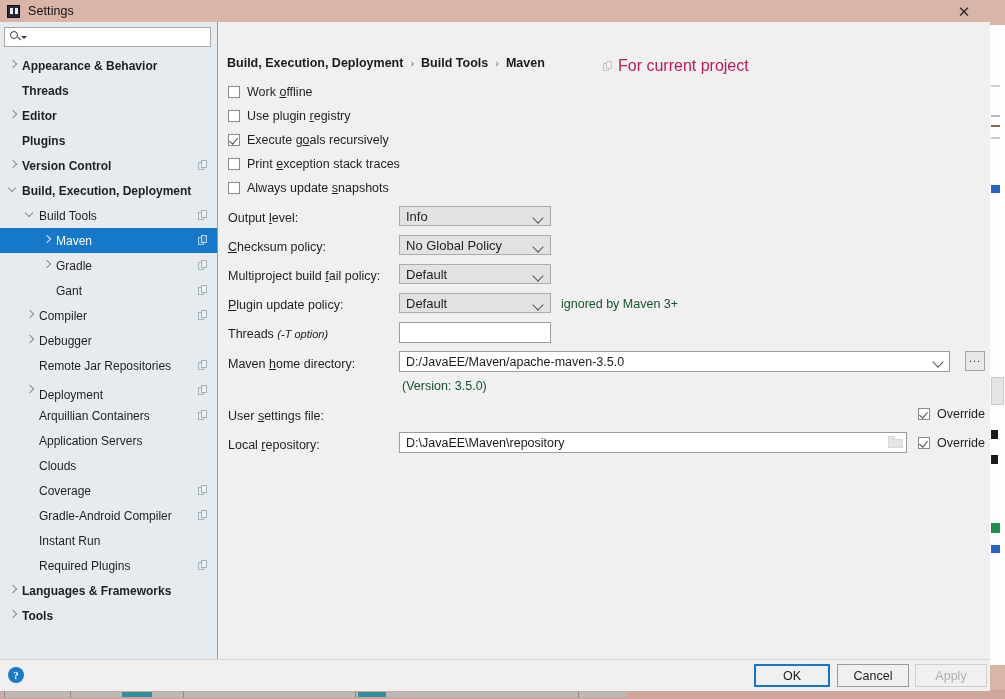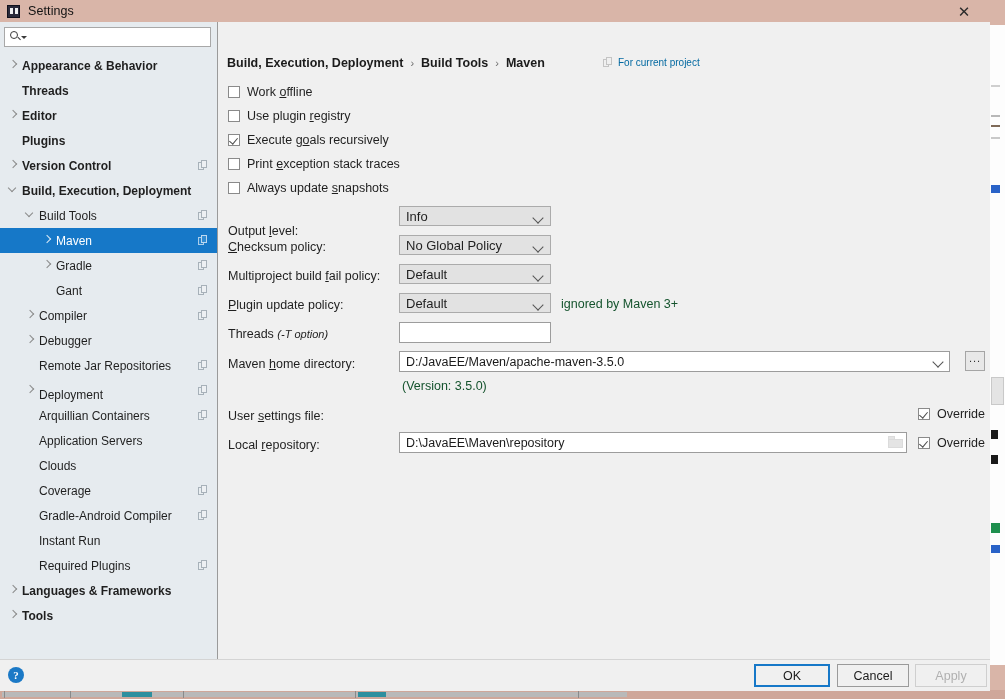--- a/index.html
+++ b/index.html
@@ -57,21 +57,21 @@
   .cpicon::after{content:"";position:absolute;left:3px;top:0;width:6px;height:8px;border:1px solid #5d6b78;box-sizing:border-box;background:#f6f8fa;}
   .node.sel .cpicon{opacity:.8;}
   .node.sel .cpicon::before{border-color:#cfe3f3;background:#2a86cf;}
   .node.sel .cpicon::after{border-color:#e6f1fa;background:#3a90d4;}
 
   
   .main{flex:1;background:#f0f0f0;position:relative;}
   .breadcrumb{position:absolute;left:9px;top:34px;display:flex;align-items:center;font-size:12.5px;}
   .breadcrumb .crumb{font-weight:bold;color:#1b1b1b;}
   .breadcrumb .sep{margin:0 7px;color:#6e6e6e;font-size:11px;}
-  .fcp{position:absolute;left:385px;top:35px;display:flex;align-items:center;color:#0369a1;font-size:10px;}
+  .fcp{position:absolute;left:385px;top:35px;display:flex;align-items:center;color:#be185d;font-size:16px;}
   .fcp .fcpicon{position:relative;width:10px;height:11px;margin-right:5px;opacity:.6;}
   .fcp .fcpicon::before{content:"";position:absolute;left:0;top:2px;width:6px;height:8px;border:1px solid #a7a7a7;box-sizing:border-box;}
   .fcp .fcpicon::after{content:"";position:absolute;left:3px;top:0;width:6px;height:8px;border:1px solid #a7a7a7;box-sizing:border-box;background:#f0f0f0;}
 
   .cb-row{position:absolute;left:10px;display:flex;align-items:center;height:16px;}
   .cbx{width:12px;height:12px;border:1px solid #8a8a8a;background:#fff;box-sizing:border-box;position:relative;margin-right:7px;flex:none;}
   .cbx.on::after{content:"";position:absolute;left:2px;top:1px;width:4px;height:7px;border-right:1.6px solid #4a4a4a;border-bottom:1.6px solid #4a4a4a;transform:rotate(40deg);}
   .cb-row .t{font-size:12.5px;white-space:nowrap;}
   .u{text-decoration:underline;}
 
@@ -277,21 +277,21 @@
             <div class="cb-row" style="top: 134px;">
               <span class="cbx"></span>
               <span class="t"><span>Print </span><span class="u">e</span><span>xception stack traces</span></span>
             </div>
             <div class="cb-row" style="top: 158px;">
               <span class="cbx"></span>
               <span class="t"><span>Always update </span><span class="u">s</span><span>napshots</span></span>
             </div>
           </div>
         <div id="combos">
-            <div class="frow" style="top: 198px;">
+            <div class="frow" style="top: 185px;">
               <span class="flabel"><span>Output </span><span class="u">l</span><span>evel:</span></span>
             </div>
             <div class="combo" style="left: 181px; top: 184px;">
               <span>Info</span>
               <span class="chev"></span>
             </div>
             <div class="frow" style="top: 214px;">
               <span class="flabel"><span></span><span class="u">C</span><span>hecksum policy:</span></span>
             </div>
             <div class="combo" style="left: 181px; top: 213px;">

